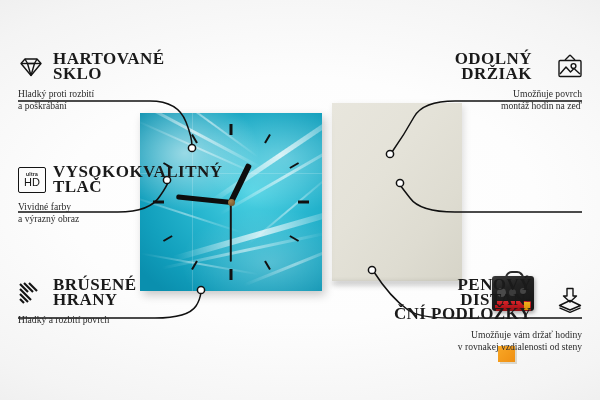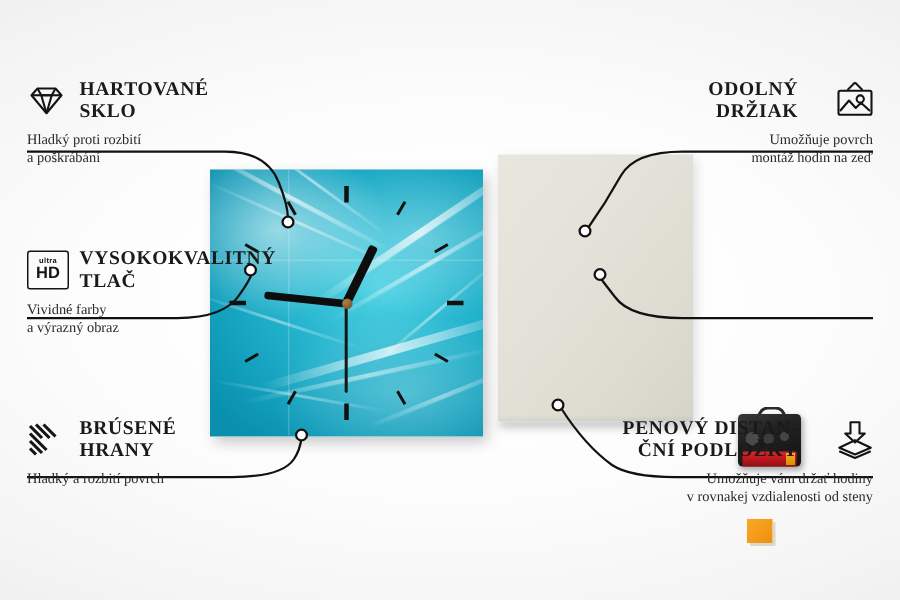--- a/index.html
+++ b/index.html
@@ -187,21 +187,21 @@
     align-items: center;
     gap: 9px;
   }
   .feature.right .title-row {
     flex-direction: row-reverse;
     gap: 24px;
   }
   .feature .ftitle {
     font-family: "Liberation Serif", serif;
     font-weight: bold;
-    font-size: 13px;
+    font-size: 17px;
     line-height: 14.5px;
     letter-spacing: 0.45px;
     color: #1a1a1a;
     text-transform: uppercase;
     white-space: pre-line;
   }
   .feature.right .ftitle { text-align: right; }
   .feature .fdesc {
     font-family: "Liberation Serif", serif;
     font-size: 9.6px;
@@ -233,21 +233,21 @@
   .hd-badge .ultra {
     font-family: "Liberation Sans", sans-serif;
     font-size: 5px;
     font-weight: bold;
     letter-spacing: 0.2px;
     color: #141414;
   }
   .hd-badge .hd {
     font-family: "Liberation Sans", sans-serif;
     font-size: 11px;
-    font-weight: bold;
+    font-weight: normal;
     color: #141414;
     margin-top: 0px;
   }
 </style>
 </head>
 <body>
 
 <div id="infographic">
 
   <svg id="connectors" viewBox="0 0 600 400">

